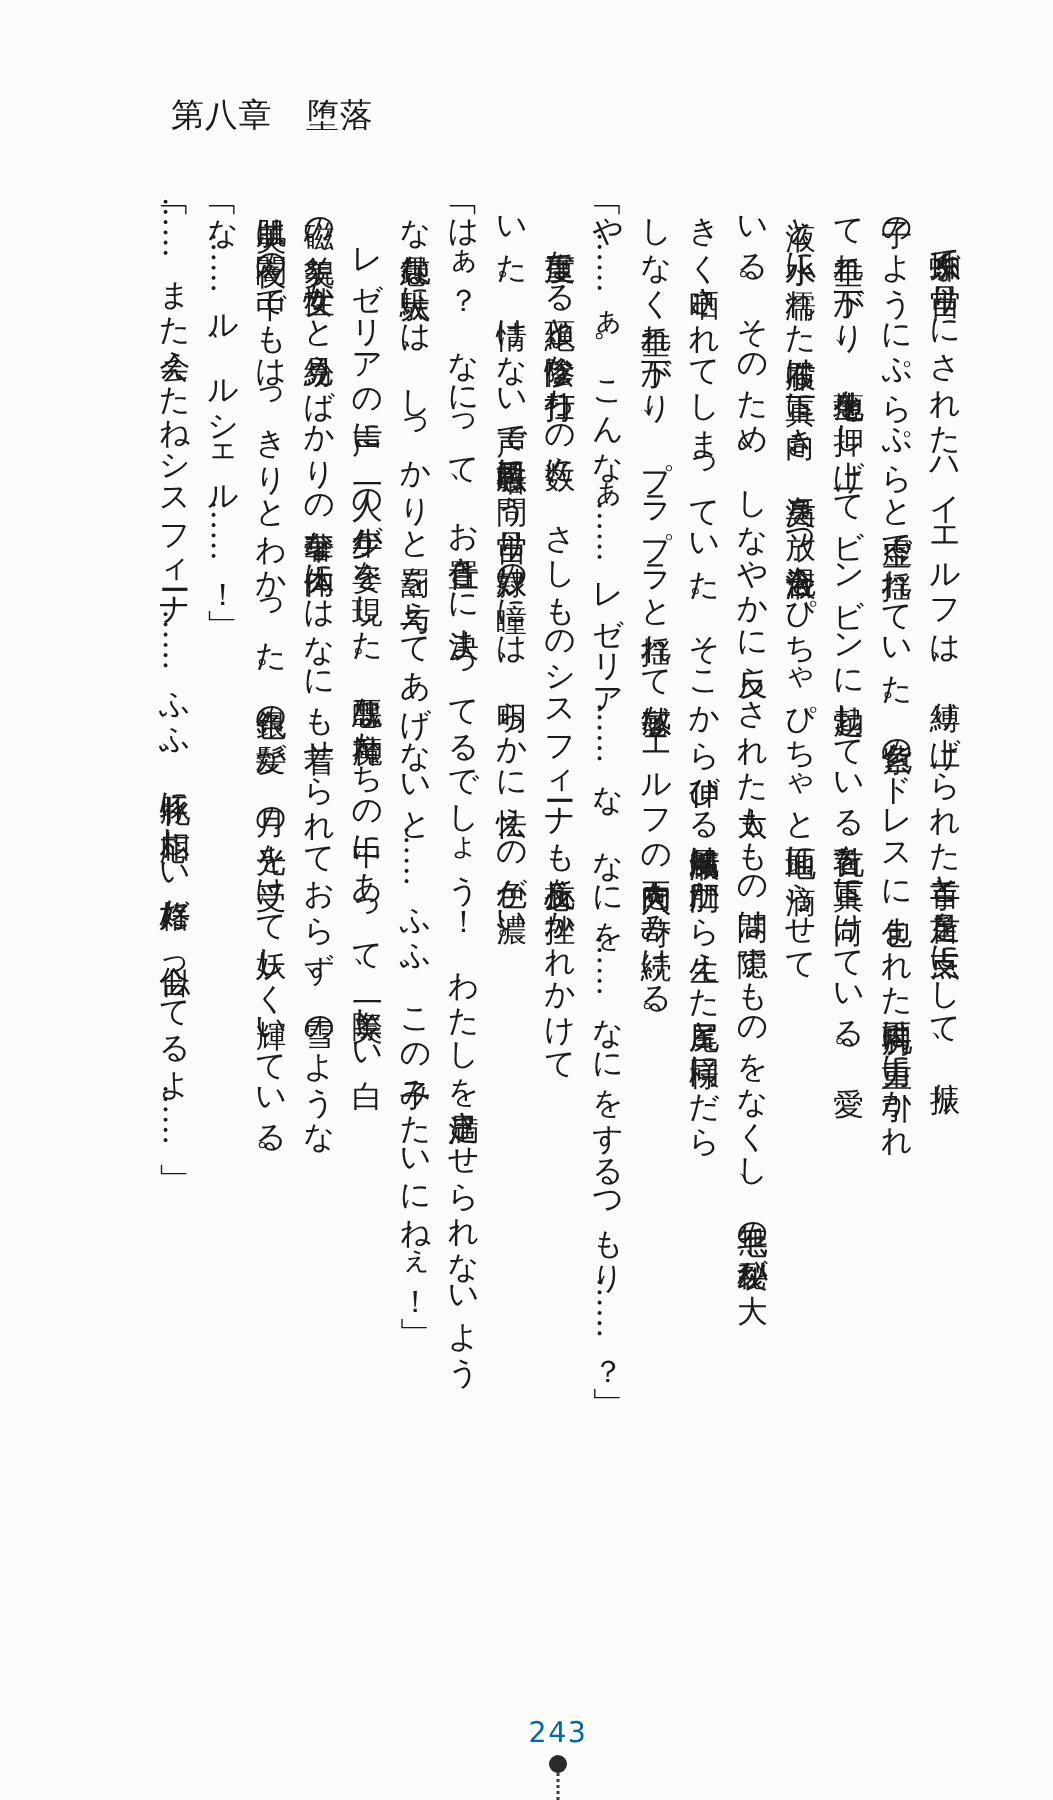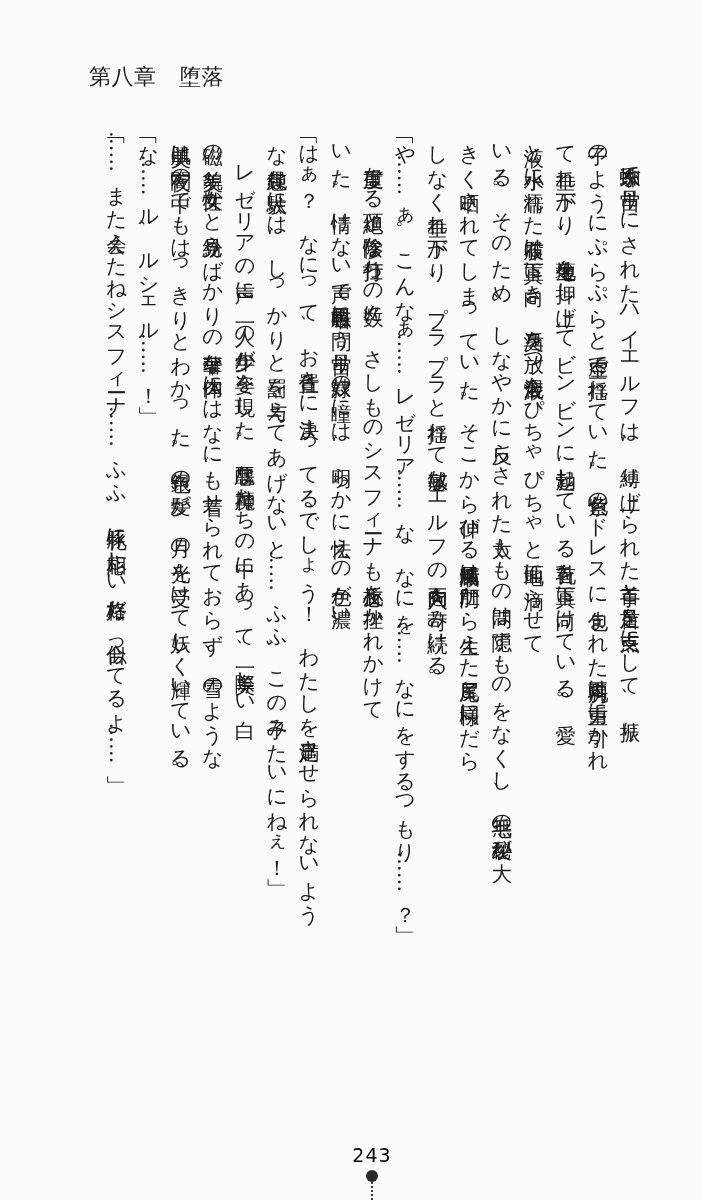--- a/index.html
+++ b/index.html
@@ -12,21 +12,21 @@
     position: relative;
     overflow: hidden;
     background: #fbfbf9;
     color: #1b1b1b;
     font-family: "DejaVu Serif", "Liberation Serif", serif;
   }
 
   
   .chapter-header {
     position: absolute;
-    left: 89px;
+    left: 114px;
     top: 62px;
     font-size: 22px;
     letter-spacing: 0.5px;
     white-space: pre;
   }
 
   
   .text-block {
     position: absolute;
     top: 131px;
@@ -46,21 +46,21 @@
   
   .page-number {
     position: absolute;
     left: 349px;
     top: 1144px;
     width: 46px;
     text-align: center;
     font-family: "DejaVu Sans", "Liberation Sans", sans-serif;
     font-size: 19px;
     letter-spacing: 1px;
-    color: #000000;
+    color: #0369a1;
   }
   .binding-dot {
     position: absolute;
     left: 366px;
     top: 1170px;
     width: 12px;
     height: 12px;
     border-radius: 50%;
     background: #2a2a2a;
   }

